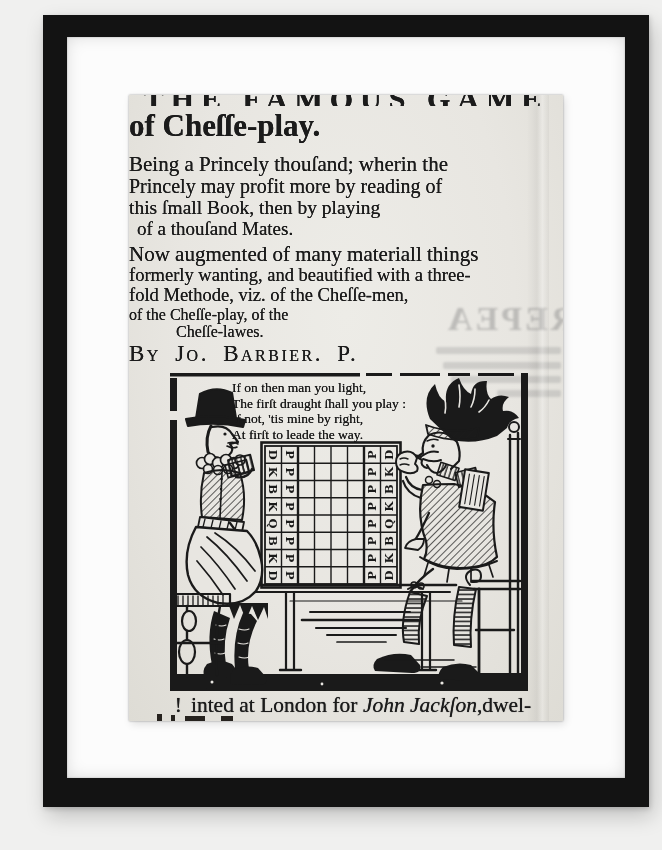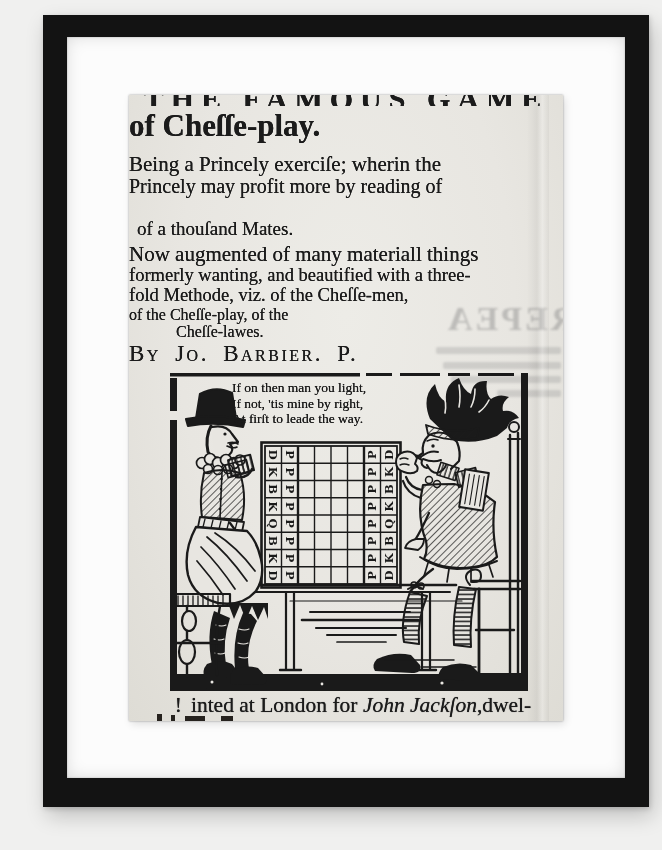--- a/index.html
+++ b/index.html
@@ -44,22 +44,23 @@
 <div class="scene">
   <div class="frame">
     <div class="mat">
       <div class="paper">
 
         <div class="clip-title">
           <span>THE FAMOUS GAME</span>
         </div>
         <div class="tx t-main">of Cheſſe-play.</div>
 
-        <div class="tx s1">Being a Princely exerciſe; wherin the</div>
+        <div class="tx s1">Being a Princely thouſand; wherin the</div>
         <div class="tx s2">Princely may profit more by reading of</div>
+        <div class="tx s3">this ſmall Book, then by playing</div>
         <div class="tx s4">of a thouſand Mates.</div>
 
         <div class="tx a1">Now augmented of many materiall things</div>
         <div class="tx a2">formerly wanting, and beautified with a three-</div>
         <div class="tx a3">fold Methode, viz. of the Cheſſe-men,</div>
         <div class="tx a4">of the Cheſſe-play, of the</div>
         <div class="tx a5">Cheſſe-lawes.</div>
 
         <div class="tx byline">By Jo. Barbier. P.</div>
 
@@ -263,20 +264,21 @@
               <path d="M306,257 h38" stroke-width="2.4"></path>
               <path d="M300,212 q-9,-10 2,-15 q9,-2 9,6 q0,7 -9,6" stroke-width="2"></path>
               <path d="M294,300 h64 v16 h-64 Z" fill="#1a1a1a" stroke="none"></path>
               <path d="M196,302 h58 v14 h-58 Z" fill="#1a1a1a" stroke="none"></path>
               <path d="M215,287 h69 M251,294 h55" stroke-width="1.5"></path>
             </g>
           </svg>
 
           <div class="verse">
             <div>If on then man you light,</div>
+            <div>The firſt draught ſhall you play :</div>
             <div>If not, 'tis mine by right,</div>
             <div>At firſt to leade the way.</div>
           </div>
         </div>
 
         <div class="imprint">
           <span class="cutmark">!</span><span>inted at London for </span><span class="pub">John Jackſon</span><span>,dwel-</span>
         </div>
 
         <div class="frag" style="left:28px;top:619px;width:5px;height:7px;"></div>

